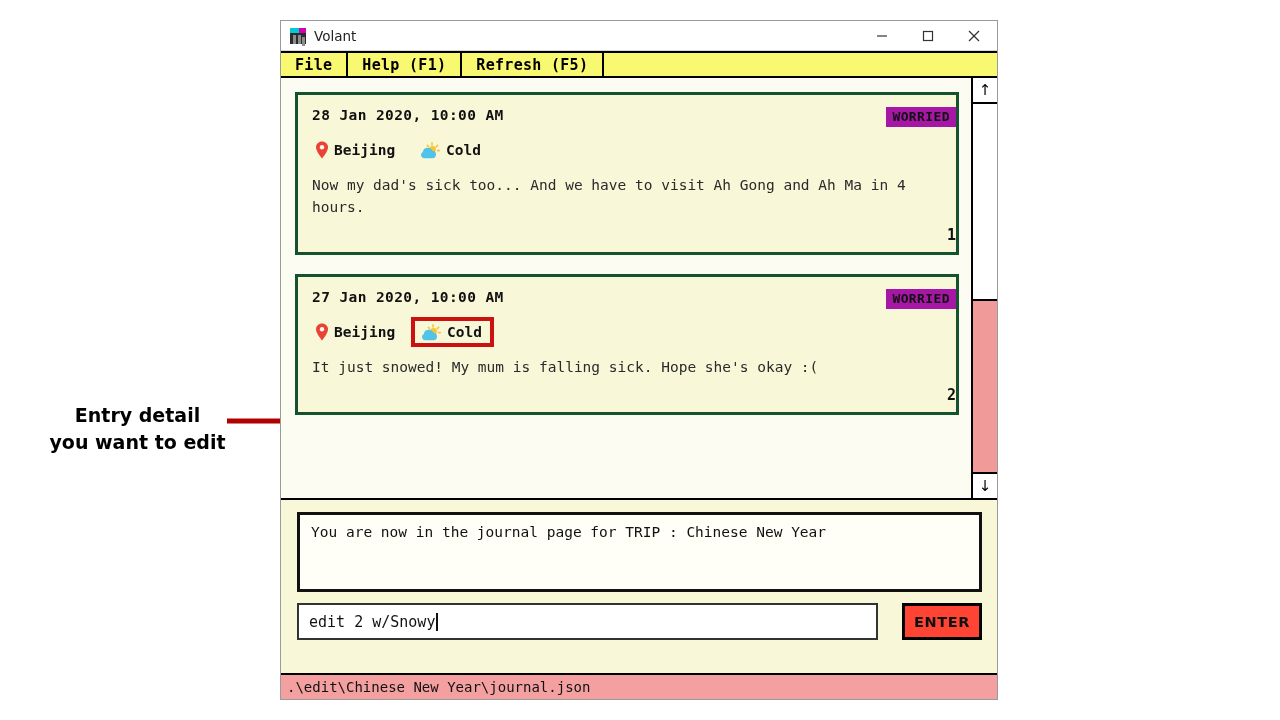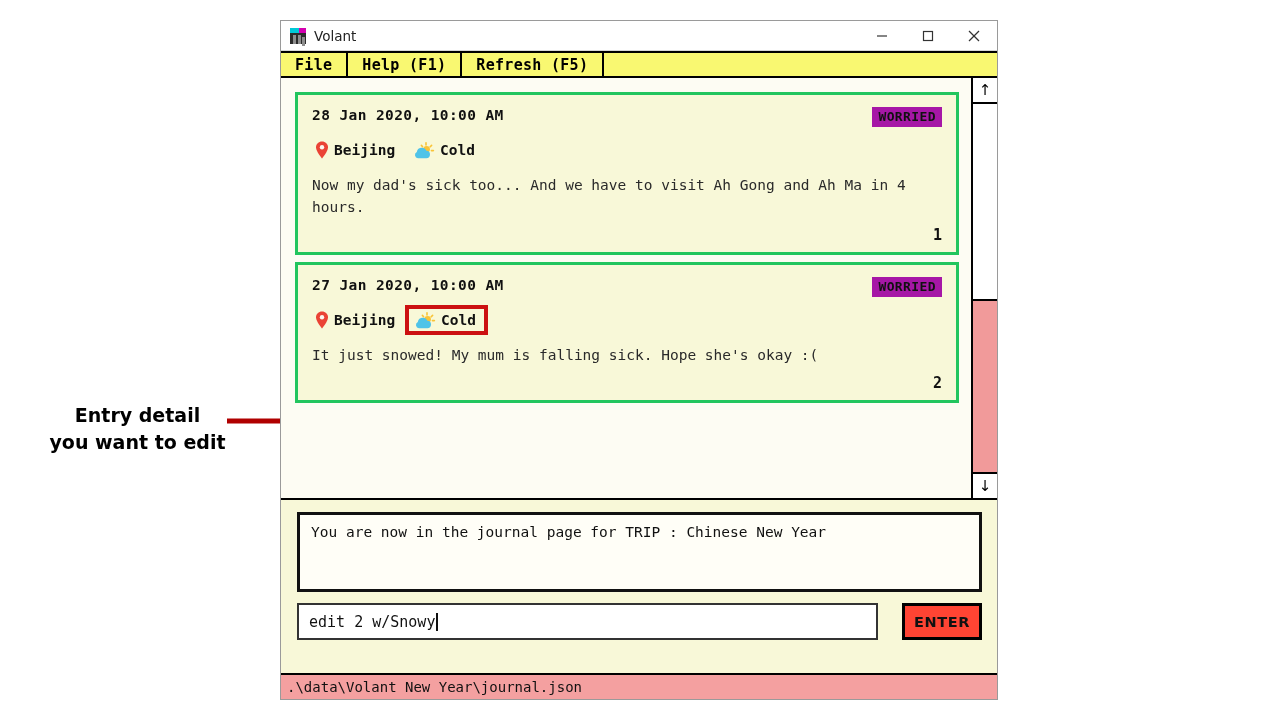--- a/index.html
+++ b/index.html
@@ -107,42 +107,42 @@
   #body { flex: 1; display: flex; flex-direction: column; background: #fdfcf3; min-height: 0; }
 
   #list-area { flex: 0 0 420px; display: flex; min-height: 0; background: #fdfcf3; }
   #list-scroll {
     flex: 1; padding: 14px 12px 10px 14px;
     box-sizing: border-box; overflow: hidden;
   }
 
   .entry-card {
     background: #f8f8d8;
-    border: 3px solid #22c55e;
-    box-sizing: border-box;
-    padding: 12px 14px 8px 14px;
-    margin-bottom: 7px;
+    border: 3px solid #14532d;
+    box-sizing: border-box;
+    padding: 12px 0 8px 14px;
+    margin-bottom: 19px;
     position: relative;
   }
   .entry-top { display: flex; align-items: flex-start; }
   .entry-date {
     font-family: "DejaVu Sans Mono", monospace;
     font-size: 14.5px; font-weight: bold; color: #111;
     letter-spacing: 0.4px;
   }
   .mood-badge {
     margin-left: auto;
     background: #a617a6; color: #111;
     font-family: "DejaVu Sans Mono", monospace;
     font-size: 13px; font-weight: bold;
     padding: 2px 6px 3px 6px;
     letter-spacing: 0.4px;
   }
   .entry-meta {
-    display: flex; align-items: center; gap: 12px;
+    display: flex; align-items: center; gap: 18px;
     margin-top: 12px;
     font-family: "DejaVu Sans Mono", monospace;
     font-size: 14.5px; font-weight: bold; color: #111;
   }
   .meta-chunk { display: flex; align-items: center; gap: 5px; padding: 2px 3px; }
   .meta-chunk.highlighted {
     outline: 4px solid #cc1111;
     outline-offset: 1px;
     padding: 2px 7px 2px 4px;
   }
@@ -369,17 +369,17 @@
         <div id="message-box">You are now in the journal page for TRIP : Chinese New Year</div>
         <div id="input-row">
           <div id="cmd-input">
             <span>edit 2 w/Snowy</span>
               <span class="caret"></span>
           </div>
           <div id="enter-btn">ENTER</div>
         </div>
       </div>
 
-      <div id="statusbar">.\data\Volant New Year\journal.json</div>
+      <div id="statusbar">.\edit\Chinese New Year\journal.json</div>
 
     </div>
   </div>
 </div>
 
 </body></html>

